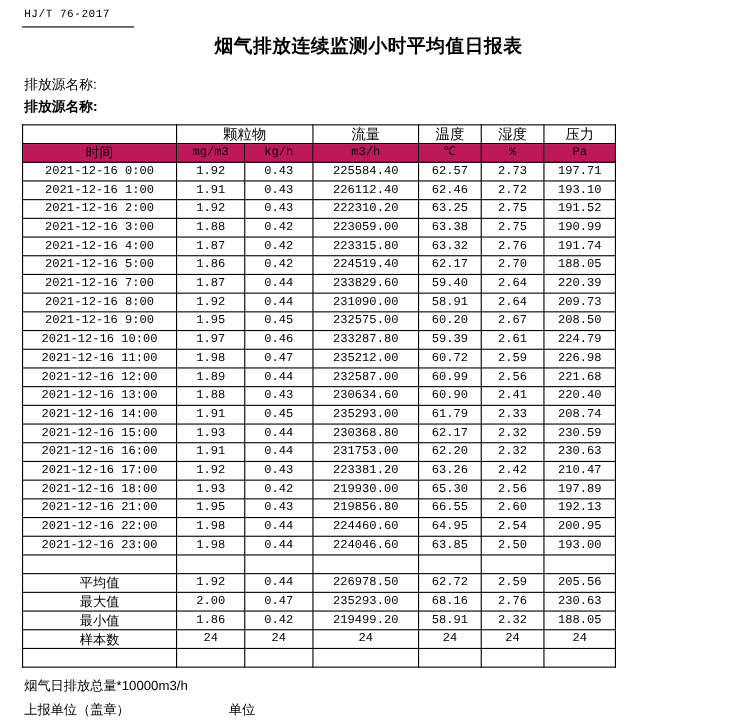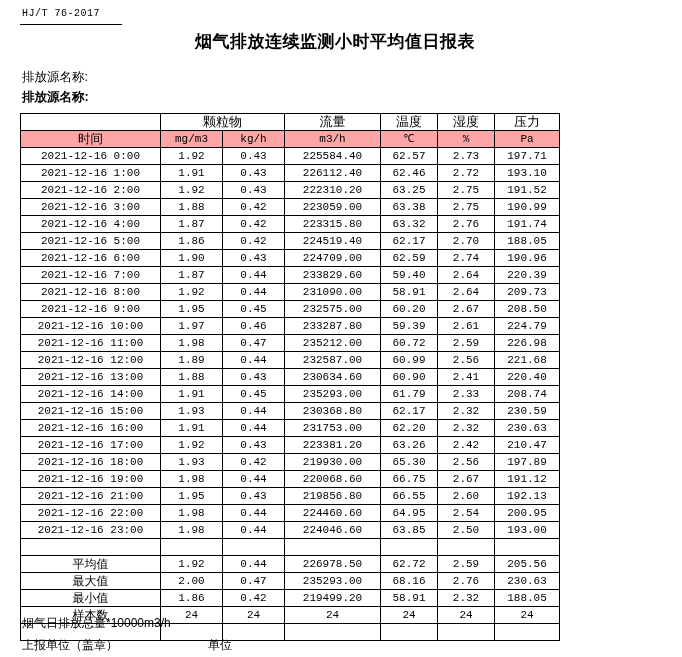--- a/index.html
+++ b/index.html
@@ -79,21 +79,21 @@
   .col-hum  { width: 57px; }
   .col-pres { width: 65px; }
 
   .hdr-group td {
     height: 24px;
     line-height: 24px;
     font-family: "Liberation Sans", sans-serif;
     font-size: 13px;
   }
   .hdr-unit td {
-    background: #fca5a5;
+    background: #be185d;
     height: 17px;
     line-height: 17px;
     font-size: 11px;
     font-family: "Liberation Mono", monospace;
   }
   .hdr-unit td.timecell {
     font-family: "Liberation Sans", sans-serif;
     font-size: 12.5px;
   }
   td.timecell {
@@ -219,29 +219,20 @@
     <tr>
       <td class="timecell">2021-12-16 5:00</td>
       <td>1.86</td>
       <td>0.42</td>
       <td>224519.40</td>
       <td>62.17</td>
       <td>2.70</td>
       <td>188.05</td>
     </tr>
     <tr>
-      <td class="timecell">2021-12-16 6:00</td>
-      <td>1.90</td>
-      <td>0.43</td>
-      <td>224709.00</td>
-      <td>62.59</td>
-      <td>2.74</td>
-      <td>190.96</td>
-    </tr>
-    <tr>
       <td class="timecell">2021-12-16 7:00</td>
       <td>1.87</td>
       <td>0.44</td>
       <td>233829.60</td>
       <td>59.40</td>
       <td>2.64</td>
       <td>220.39</td>
     </tr>
     <tr>
       <td class="timecell">2021-12-16 8:00</td>
@@ -336,29 +327,20 @@
     <tr>
       <td class="timecell">2021-12-16 18:00</td>
       <td>1.93</td>
       <td>0.42</td>
       <td>219930.00</td>
       <td>65.30</td>
       <td>2.56</td>
       <td>197.89</td>
     </tr>
     <tr>
-      <td class="timecell">2021-12-16 19:00</td>
-      <td>1.98</td>
-      <td>0.44</td>
-      <td>220068.60</td>
-      <td>66.75</td>
-      <td>2.67</td>
-      <td>191.12</td>
-    </tr>
-    <tr>
       <td class="timecell">2021-12-16 21:00</td>
       <td>1.95</td>
       <td>0.43</td>
       <td>219856.80</td>
       <td>66.55</td>
       <td>2.60</td>
       <td>192.13</td>
     </tr>
     <tr>
       <td class="timecell">2021-12-16 22:00</td>

